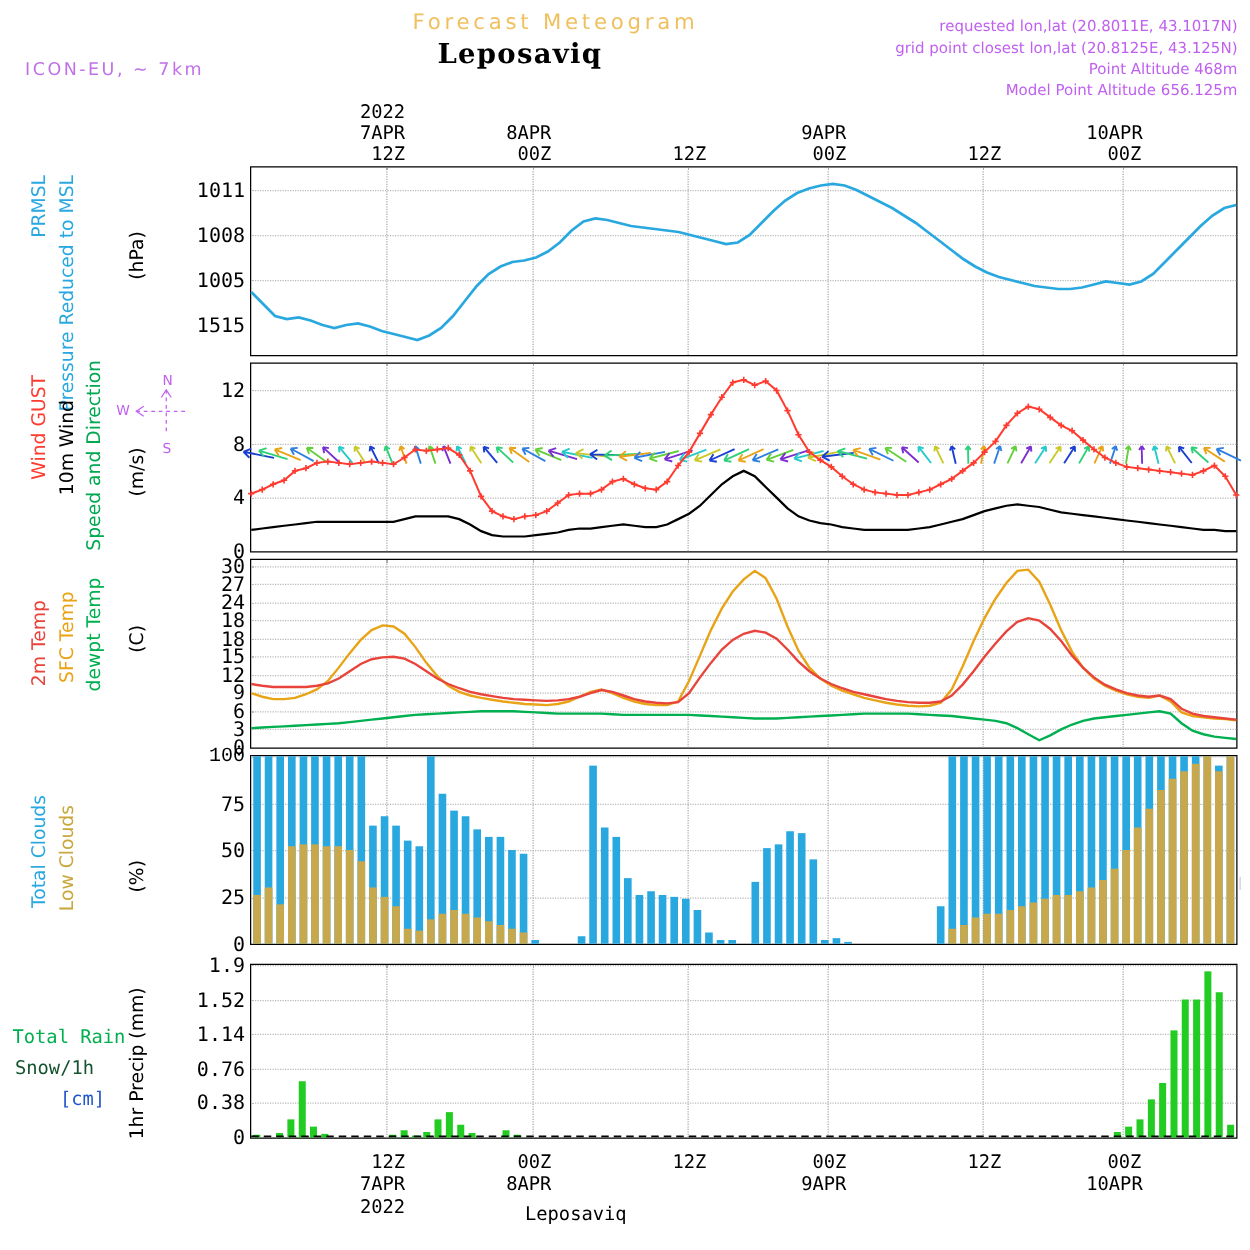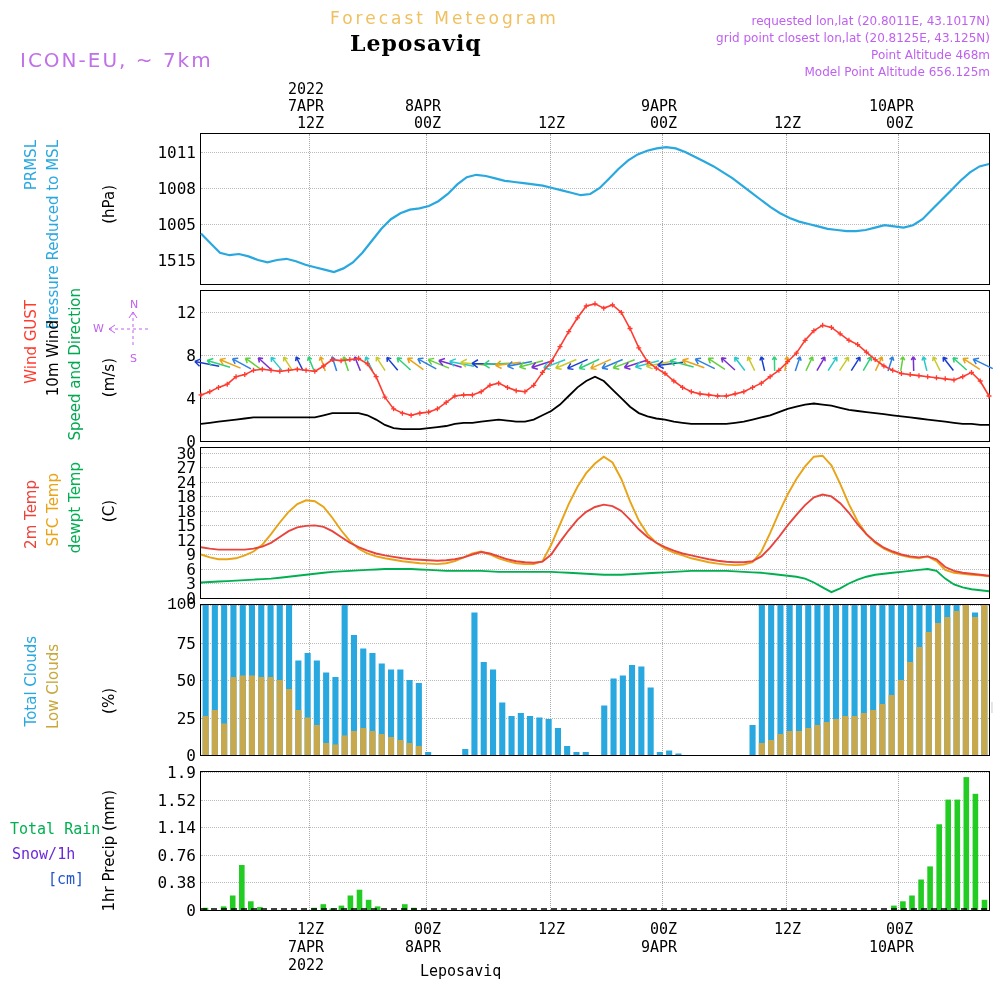--- a/index.html
+++ b/index.html
@@ -2,21 +2,21 @@
 <html><head>
 <meta charset="utf-8">
 <style>
   html,body{margin:0;padding:0;}
   body{width:1000px;height:1000px;background:#ffffff;font-family:"DejaVu Sans",sans-serif;position:relative;overflow:hidden;}
   .abs{position:absolute;}
   .vert{writing-mode:vertical-rl;transform:rotate(180deg);}
   
   #hdr-meteogram{left:330px;top:8px;font-size:17px;color:#f0c060;letter-spacing:3px;font-family:"DejaVu Sans",sans-serif;}
   #hdr-place{left:350px;top:30px;font-size:22px;font-weight:bold;color:#000;font-family:"DejaVu Serif",serif;letter-spacing:1px;}
-  #hdr-model{left:20px;top:48px;font-size:20px;color:#c070e8;letter-spacing:2px;}
+  #hdr-model{left:20px;top:48px;font-size:14px;color:#c070e8;letter-spacing:2px;}
   .hdr-r{color:#c060f0;font-size:12px;text-align:right;width:430px;left:560px;}
   
   .panel{position:absolute;border:1px solid #000;background:#fff;box-sizing:border-box;}
   .gridline{position:absolute;border-left:1px dotted #aaa;top:0;bottom:0;}
   .hgrid{position:absolute;border-top:1px dotted #bbb;left:0;right:0;}
   .ytick{position:absolute;right:100%;margin-right:5px;font-size:16px;font-family:"DejaVu Sans Mono",monospace;color:#000;transform:translateY(-50%);white-space:nowrap;}
   
   .toplab{position:absolute;font-size:15px;font-family:"DejaVu Sans Mono",monospace;color:#000;}
   .botlab{position:absolute;font-size:15px;font-family:"DejaVu Sans Mono",monospace;color:#000;}
   .credit{position:absolute;right:6px;top:700px;color:#d8d8d8;font-size:14px;}
@@ -74,21 +74,21 @@
 <div class="abs vert" style="left:22px;top:480px;font-size:15px;color:#e8443c;">2m Temp</div>
 <div class="abs vert" style="left:44px;top:473px;font-size:15px;color:#e8a317;">SFC Temp</div>
 <div class="abs vert" style="left:66px;top:462px;font-size:15px;color:#00b050;">dewpt Temp</div>
 <div class="abs vert" style="left:100px;top:500px;font-size:15px;color:#000;">(C)</div>
 
 <div class="abs vert" style="left:22px;top:636px;font-size:15px;color:#29a8e0;">Total Clouds</div>
 <div class="abs vert" style="left:44px;top:644px;font-size:15px;color:#c8a83c;">Low Clouds</div>
 <div class="abs vert" style="left:100px;top:688px;font-size:15px;color:#000;">(%)</div>
 
 <div class="abs" style="left:10px;top:820px;font-size:15px;color:#00b050;font-family:'DejaVu Sans Mono',monospace;">Total  Rain</div>
-<div class="abs" style="left:12px;top:845px;font-size:15px;color:#6d28d9;font-family:'DejaVu Sans Mono',monospace;">Snow/1h</div>
+<div class="abs" style="left:12px;top:845px;font-size:15px;color:#14532d;font-family:'DejaVu Sans Mono',monospace;">Snow/1h</div>
 <div class="abs" style="left:48px;top:870px;font-size:15px;color:#2255cc;font-family:'DejaVu Sans Mono',monospace;">[cm]</div>
 <div class="abs vert" style="left:100px;top:790px;font-size:15px;color:#000;">1hr Precip (mm)</div>
 
 <div class="abs" style="left:95px;top:300px;width:70px;height:70px;color:#c060f0;">
   <span class="abs" style="left:35px;top:-2px;font-size:11px;">N</span>
   <span class="abs" style="left:35px;top:52px;font-size:11px;">S</span>
   <span class="abs" style="left:-2px;top:22px;font-size:11px;">W</span>
   <svg width="70" height="70" style="left:0;top:0;">
     <line x1="38" y1="12" x2="38" y2="46" stroke="#c060f0" stroke-width="1" stroke-dasharray="3,3"></line>
     <line x1="14" y1="29" x2="56" y2="29" stroke="#c060f0" stroke-width="1" stroke-dasharray="3,3"></line>

